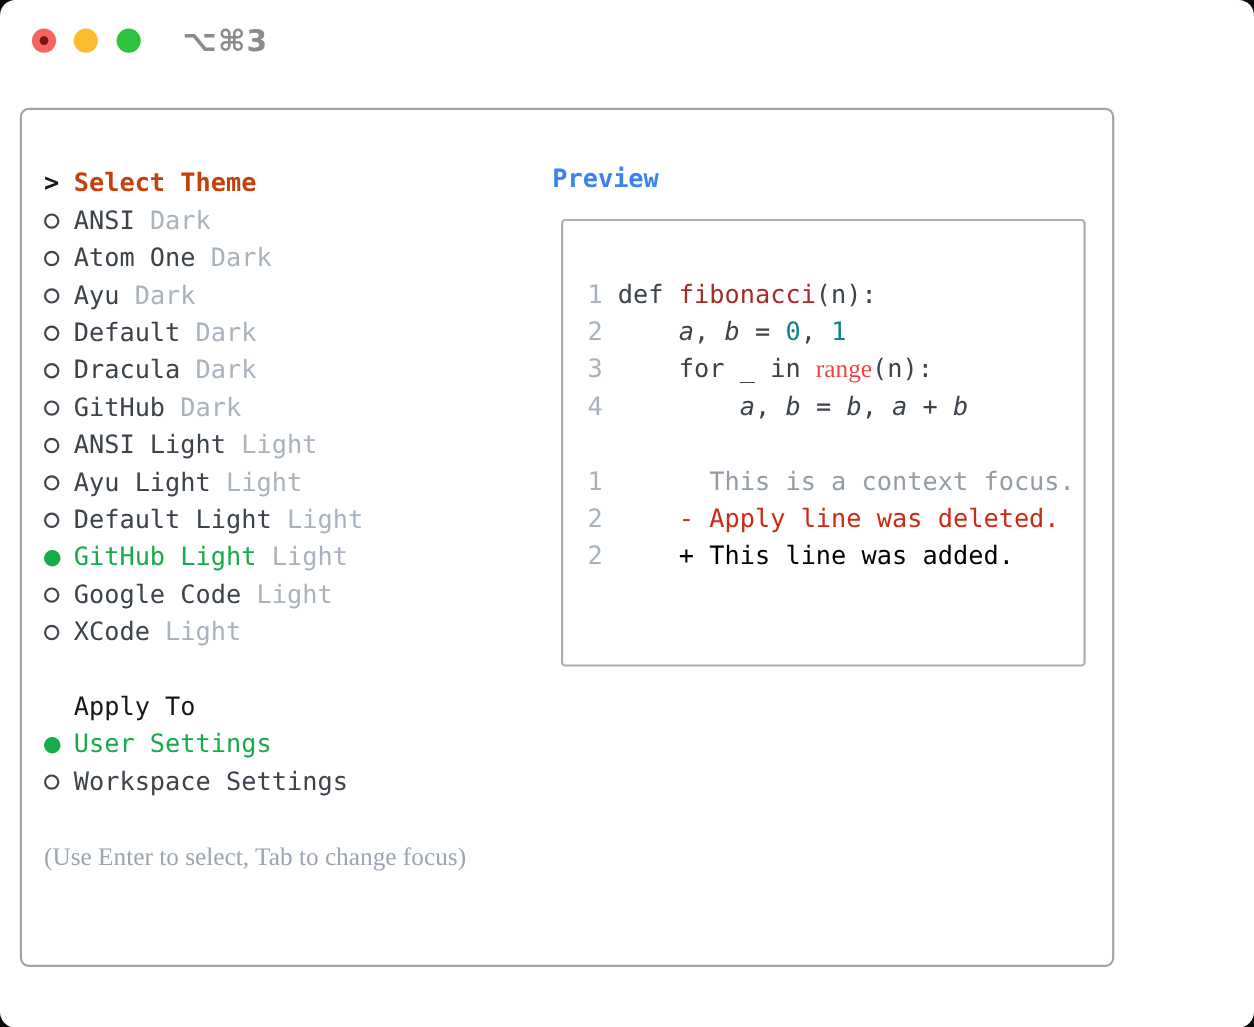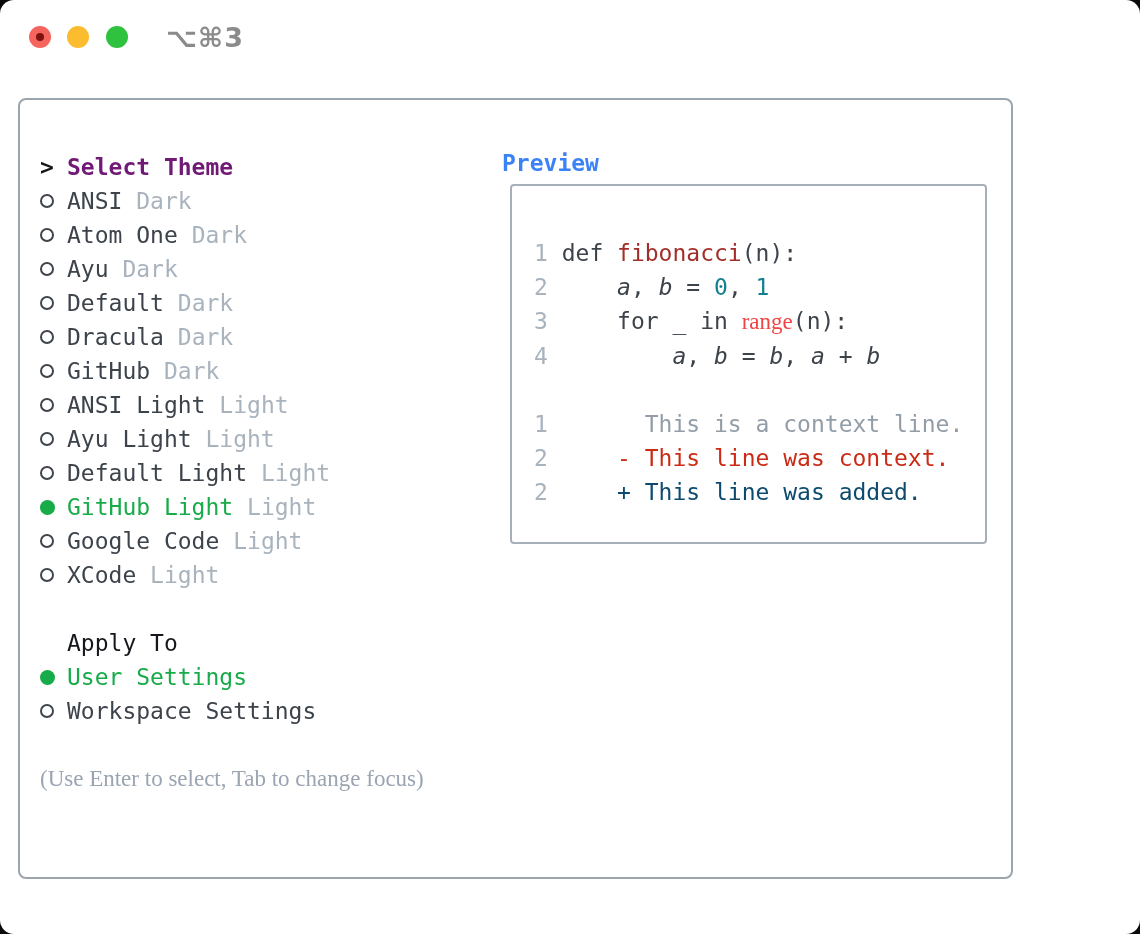--- a/index.html
+++ b/index.html
@@ -29,46 +29,46 @@
   .frame {
     position:absolute; left:18px; top:98px; width:995px; height:781px;
     border:2px solid #9ba5ae; border-radius:8px; background:#fff;
   }
 
   
   .left-panel { position:absolute; left:20px; top:50px; }
   .row { display:flex; align-items:center; height:34px; font-size:23px; color:#3c434b; white-space:pre; }
   .prefix { width:27px; display:flex; align-items:center; justify-content:flex-start; flex:0 0 27px; }
   .prompt { font-weight:bold; color:#14171b; font-size:23px; }
-  .hdr { font-weight:bold; color:#701a75; }
+  .hdr { font-weight:bold; color:#c2410c; }
   .subhdr { color:#14171b; }
   .ring { width:14px; height:14px; border:2px solid #3f454c; border-radius:50%; }
   .dot  { width:15px; height:15px; border-radius:50%; background:#17ab49; }
   .dim { color:#a9b3bd; }
   .sel { color:#17ab49; }
   .spacer { height:34px; }
   .hint { width:420px; font-size:23px; line-height:34px; color:#9aa5b1; white-space:normal;font-family:Liberation Serif, serif; }
 
   
   .preview-title { position:absolute; left:482px; top:46px; height:34px; line-height:34px; font-size:23px; font-weight:bold; color:#3b82f6; }
   .preview-box {
-    position:absolute; left:490px; top:84px; width:477px; height:360px;
+    position:absolute; left:490px; top:99px; width:477px; height:407px;
     border:2px solid #a7b0b8; border-radius:4px; background:#fff;
     padding:50px 0 0 22px; overflow:hidden;
   }
   .code-row { font-size:23px; line-height:34px; white-space:pre; color:#3c434b; }
   .lnum { display:inline-block; width:2ch; color:#a9b3bd; }
   .tk-default { color:#3c434b; }
   .tk-func    { color:#a32d28; }
   .tk-var     { color:#3c434b; font-style:italic; }
   .tk-num     { color:#11818f; }
   .tk-builtin { color:#ef4444;font-family:Liberation Serif, serif; }
   .tk-context { color:#929da7; }
   .tk-deleted { color:#cb2b16; }
-  .tk-added   { color:#0c4a6e; }
+  .tk-added   { color:#000000; }
 </style>
 </head>
 <body>
 
 <div class="window">
 
   <div class="titlebar">
     <div class="light light-red"></div>
     <div class="light light-yellow"></div>
     <div class="light light-green"></div>
@@ -119,20 +119,20 @@
 
     <div class="preview-box">
       <div id="code-block">
           <div class="code-row"><span class="lnum">1</span><span class="tk-default">def </span><span class="tk-func">fibonacci</span><span class="tk-default">(n):</span></div>
           <div class="code-row"><span class="lnum">2</span><span class="tk-default">    </span><span class="tk-var">a</span><span class="tk-default">, </span><span class="tk-var">b</span><span class="tk-default"> = </span><span class="tk-num">0</span><span class="tk-default">, </span><span class="tk-num">1</span></div>
           <div class="code-row"><span class="lnum">3</span><span class="tk-default">    for _ in </span><span class="tk-builtin">range</span><span class="tk-default">(n):</span></div>
           <div class="code-row"><span class="lnum">4</span><span class="tk-default">        </span><span class="tk-var">a</span><span class="tk-default">, </span><span class="tk-var">b</span><span class="tk-default"> = </span><span class="tk-var">b</span><span class="tk-default">, </span><span class="tk-var">a</span><span class="tk-default"> + </span><span class="tk-var">b</span></div>
         </div>
       <div class="spacer"></div>
       <div id="diff-block">
-          <div class="code-row"><span class="lnum">1</span><span class="tk-context">      This is a context line.</span></div>
-          <div class="code-row"><span class="lnum">2</span><span class="tk-deleted">    - This line was context.</span></div>
+          <div class="code-row"><span class="lnum">1</span><span class="tk-context">      This is a context focus.</span></div>
+          <div class="code-row"><span class="lnum">2</span><span class="tk-deleted">    - Apply line was deleted.</span></div>
           <div class="code-row"><span class="lnum">2</span><span class="tk-added">    + This line was added.</span></div>
         </div>
     </div>
 
   </div>
 </div>
 
 </body></html>

